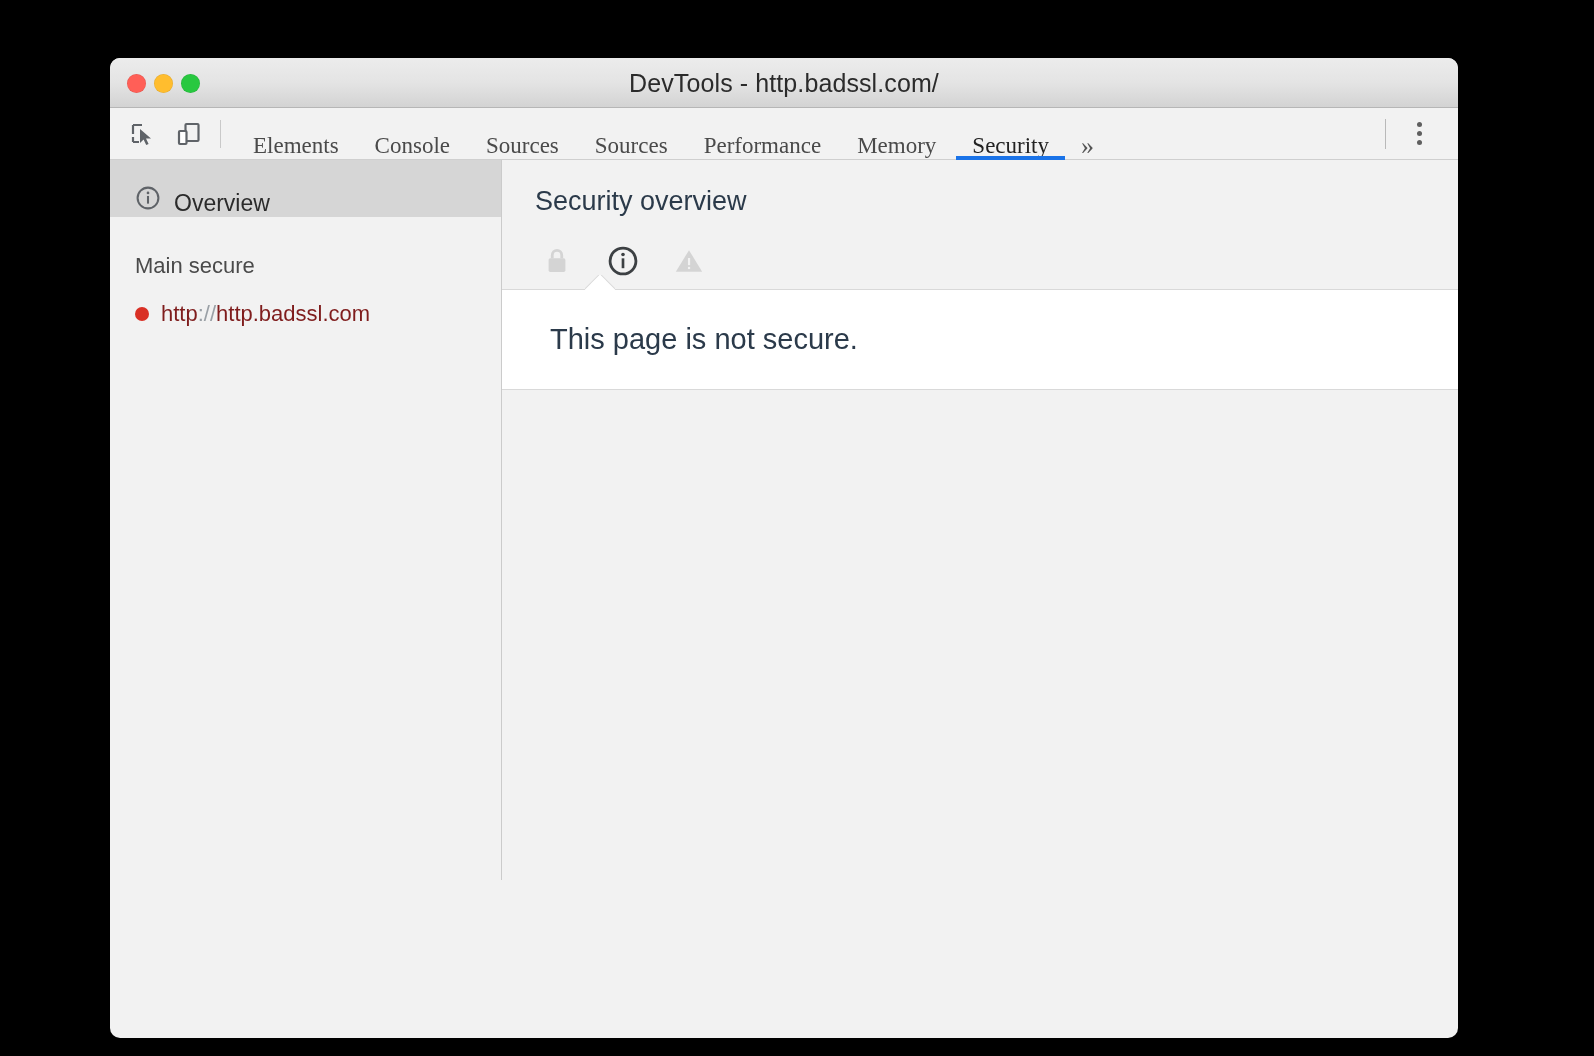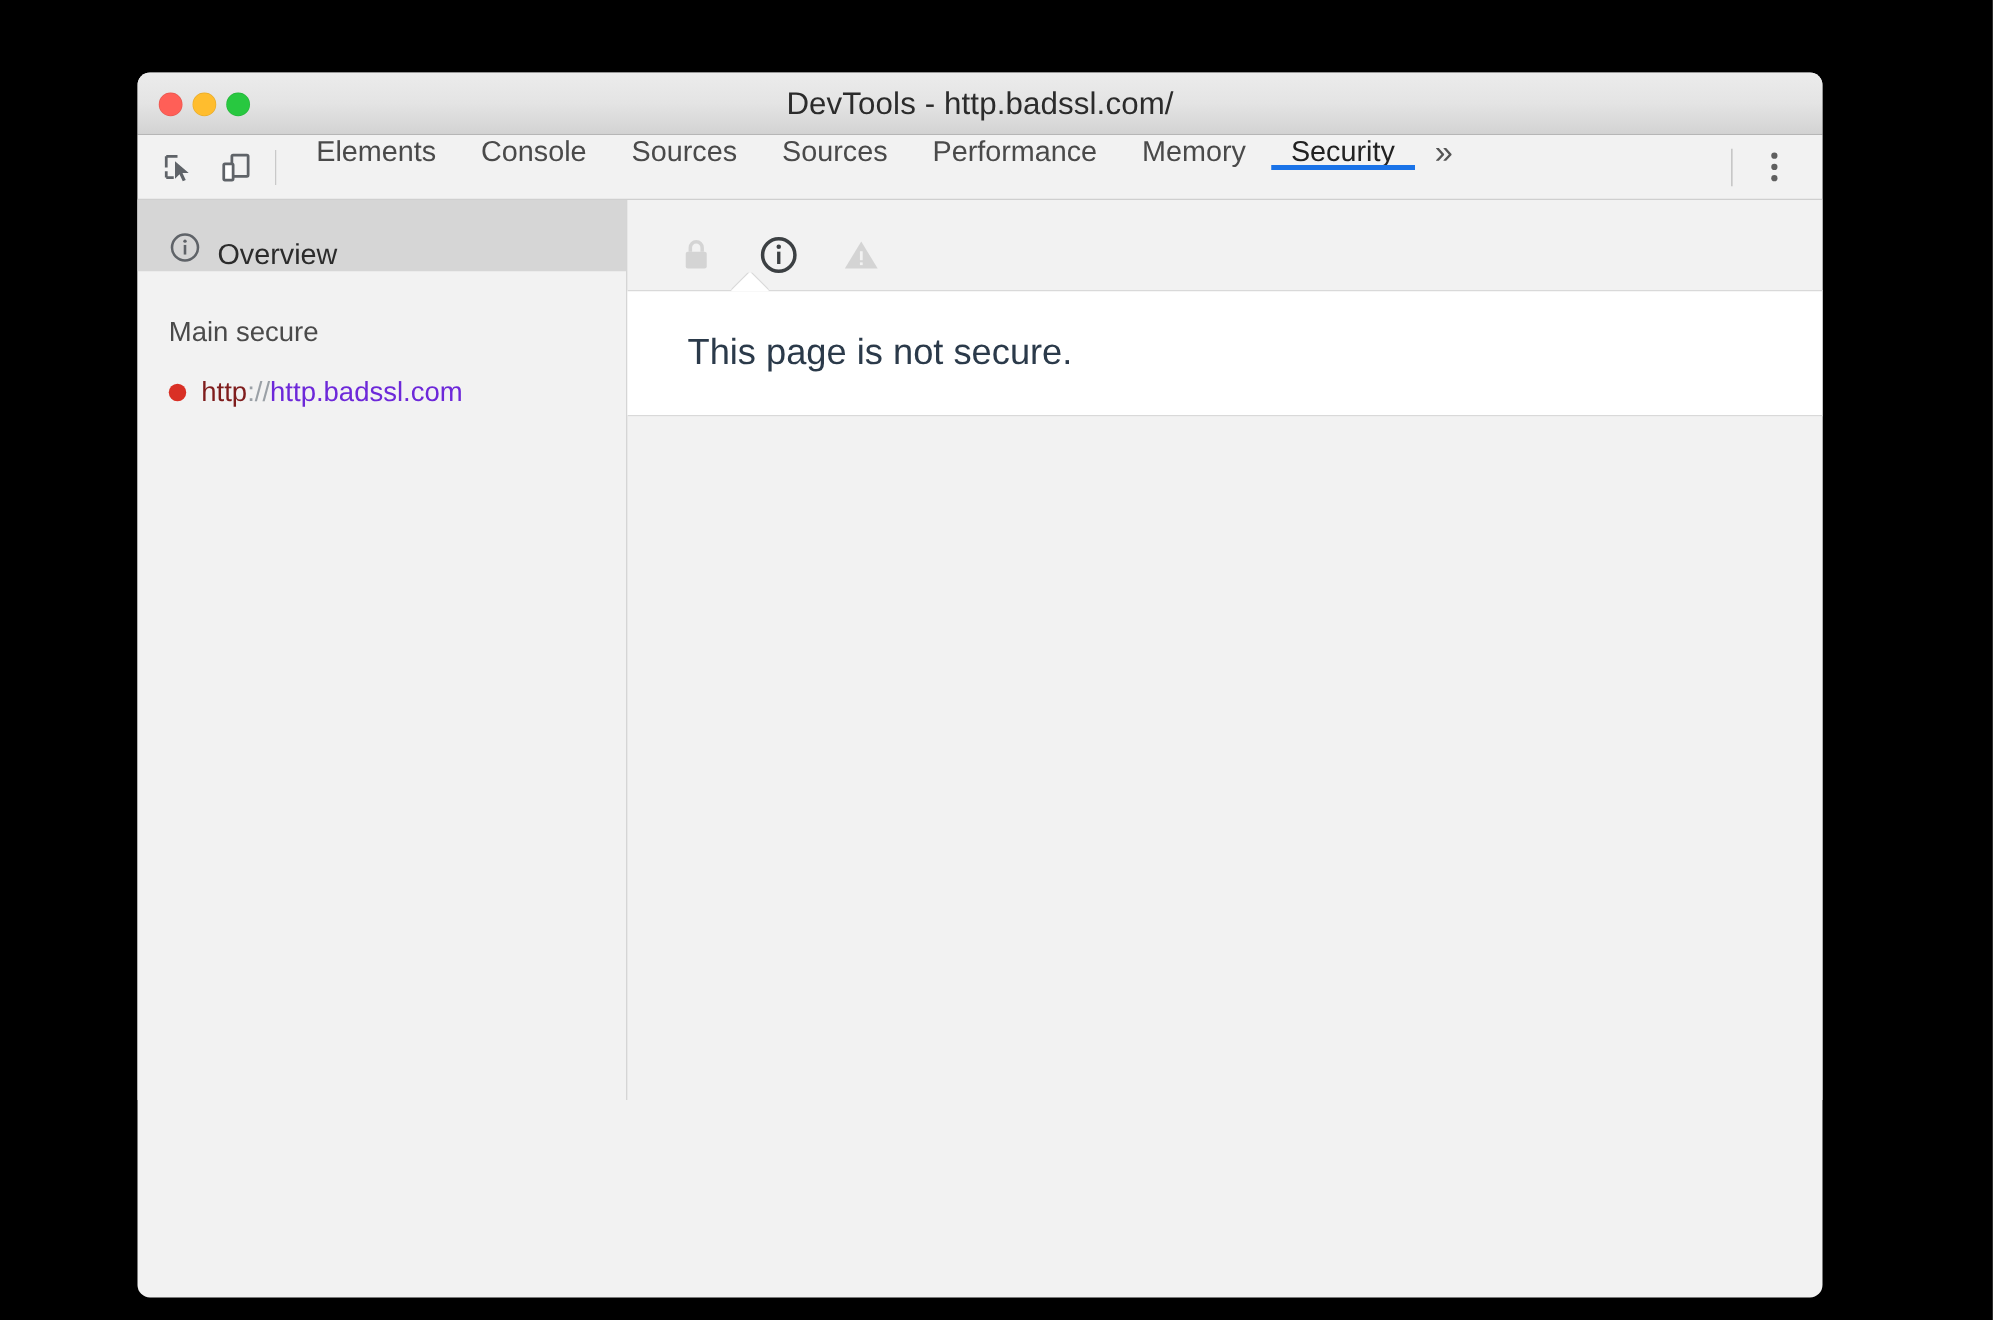--- a/index.html
+++ b/index.html
@@ -95,22 +95,23 @@
   }
   .vsep {
     width: 1px;
     background: #c9c9c9;
     margin: 12px 0 12px 16px;
     height: 28px;
     align-self: center;
   }
   .tabs {
     display: flex;
-    align-items: flex-start;
+    align-items: flex-end;
     margin-left: 14px;
+    font-family: Liberation Serif, serif;
   }
   .tab {
     position: relative;
     display: flex;
     align-items: center;
     padding: 0 18px;
     font-size: 23px;
     color: #4a4a4a;
     white-space: nowrap;
   }
@@ -199,21 +200,21 @@
   }
   .origin-dot {
     width: 14px;
     height: 14px;
     border-radius: 50%;
     background: #d93025;
     flex: 0 0 14px;
   }
   .origin-scheme { color: #7f1d1d; }
   .origin-sep { color: #9aa0a6; }
-  .origin-host { color: #6d28d9; }
+  .origin-host { color: #7f1d1d; }
 
   
   .main {
     flex: 1 1 auto;
     background: #f2f2f2;
     position: relative;
     min-width: 0;
   }
   .main-title {
     font-size: 27px;
@@ -356,20 +357,21 @@
 
         <div class="sb-origin">
           <span class="origin-dot"></span>
           <span>
             <span class="origin-scheme">http</span><span class="origin-sep">://</span><span class="origin-host">http.badssl.com</span>
           </span>
         </div>
       </div>
 
       <div class="main">
+        <div class="main-title">Security overview</div>
 
         <div class="state-icons">
           <span class="state-icon">
             <svg width="26" height="28" viewBox="0 0 24 26">
               <rect x="4.2" y="10.5" width="15.6" height="12.6" rx="1.6" fill="#d4d4d4"></rect>
               <path d="M7.6 10.5 V7.6 a4.4 4.4 0 0 1 8.8 0 V10.5" fill="none" stroke="#d4d4d4" stroke-width="2.6"></path>
             </svg>
           </span>
           <span class="state-icon">
             <svg width="32" height="32" viewBox="0 0 24 24">

